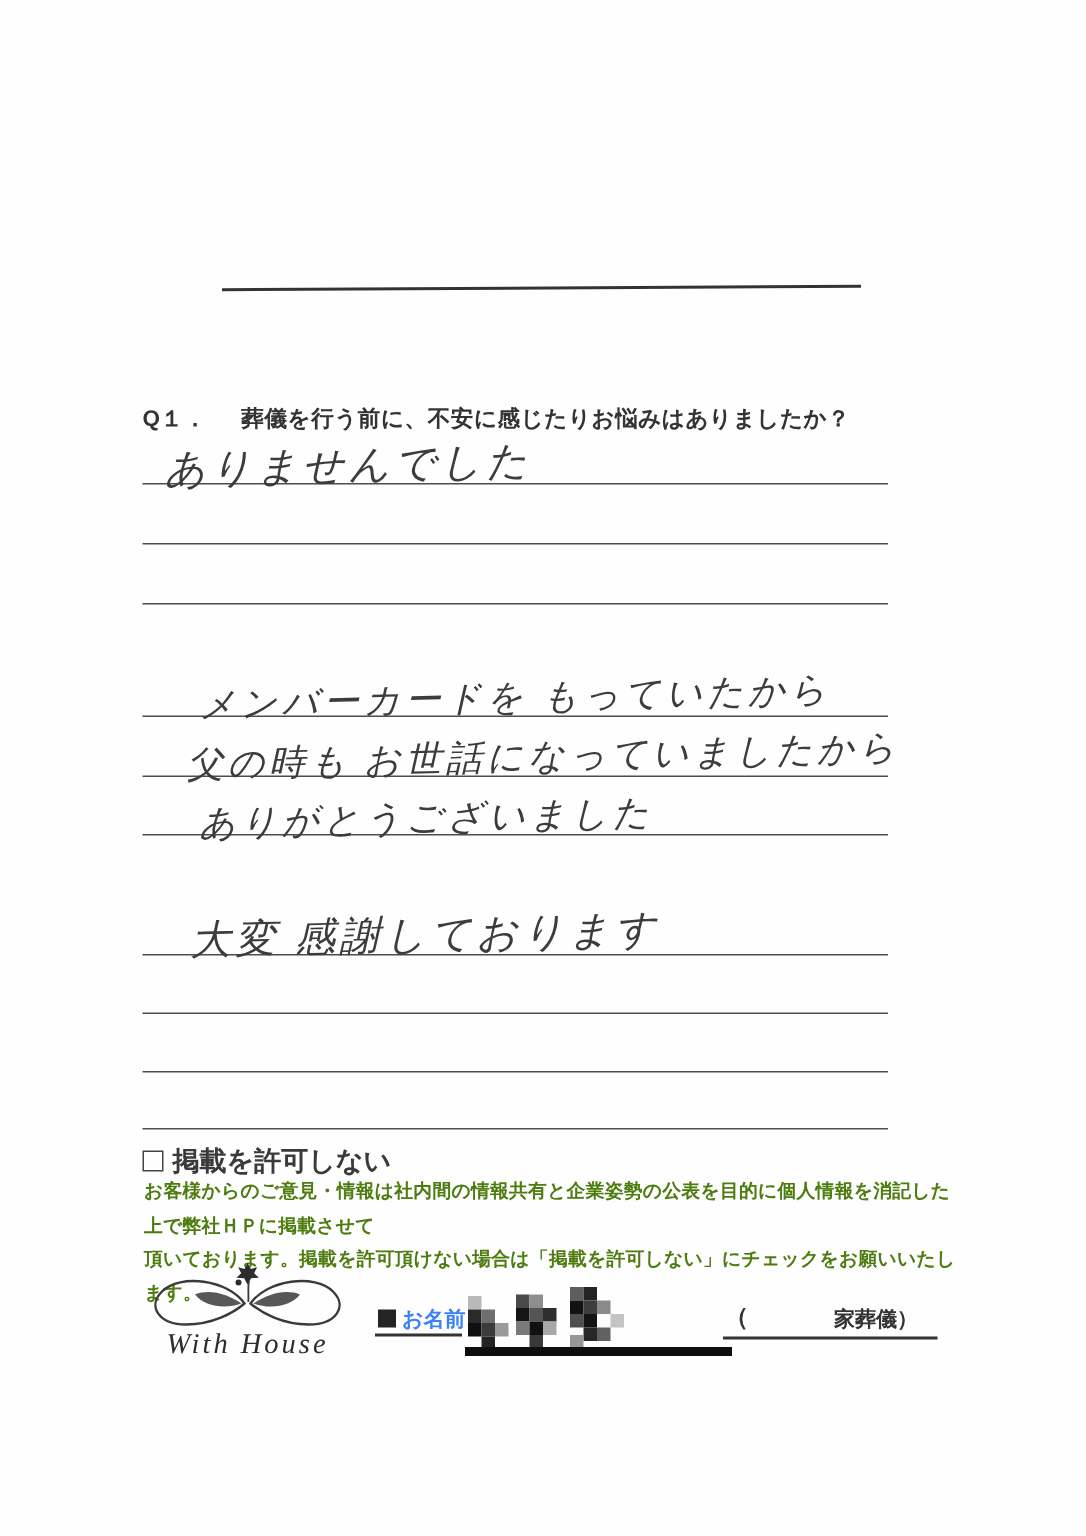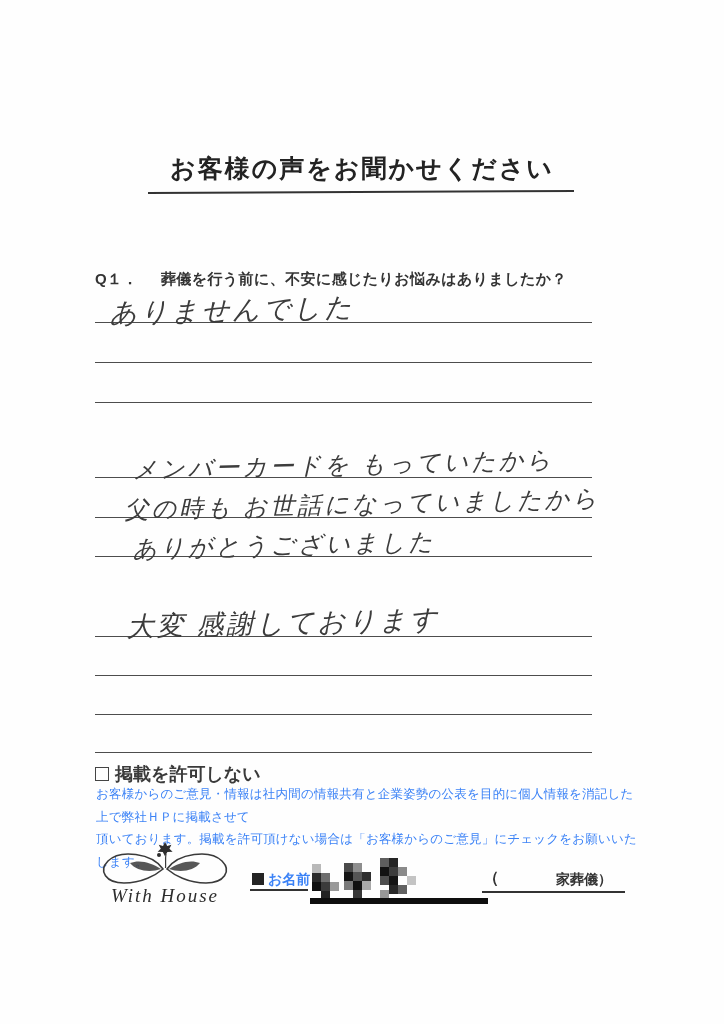--- a/index.html
+++ b/index.html
@@ -37,39 +37,38 @@
   .hand-lg{font-size:27px;}
   .hand-md{font-size:24px;}
   
   .consent{position:absolute;top:762px;left:95px;font-size:18px;font-weight:bold;color:#3a3a3a;}
   .checkbox{
     display:inline-block;width:12px;height:12px;border:1.6px solid #444;
     margin-right:6px;vertical-align:-1px;background:#fefefe;
   }
   .disclaimer{
     position:absolute;top:783px;left:96px;width:545px;
-    font-size:12.5px;font-weight:normal;line-height:22.5px;letter-spacing:.2px;color:#3b82f6;
+    font-size:12.5px;font-weight:bold;line-height:22.5px;letter-spacing:.2px;color:#4d7c0f;
   }
   
   .logo{position:absolute;left:90px;top:838px;}
   .name-label{position:absolute;left:252px;top:871px;font-size:14px;font-weight:bold;color:#3b82f6;}
   .black-square{display:inline-block;width:12px;height:12px;background:#242424;margin-right:4px;vertical-align:-1px;}
   .name-label-underline{position:absolute;left:250px;top:889px;width:58px;height:1.6px;background:#333;}
   .redacted{position:absolute;left:310px;top:857px;}
   .redaction-bar{position:absolute;left:310px;top:898px;width:178px;height:6px;background:#0e0e0e;}
   .paren-open{position:absolute;left:483px;top:868px;font-size:16px;font-weight:bold;color:#333;}
   .paren-close{position:absolute;left:556px;top:871px;font-size:14px;font-weight:bold;color:#333;}
   .paren-underline{position:absolute;left:482px;top:891px;width:143px;height:1.6px;background:#333;}
 </style>
 </head>
 <body>
 
 <div class="page">
 
-  <h1 class="title">お客様の声をお聞かせください</h1>
   <div class="title-underline"></div>
 
   <div class="intro">
   </div>
 
   <div class="question" style="top:270px">
     <span class="q-label">Q１．</span><span>葬儀を行う前に、不安に感じたりお悩みはありましたか？</span>
   </div>
   <div class="answer-line" style="left:95px;top:288px;width:497px;height:34px">
     <span class="hand hand-lg" style="left:15px">ありませんでした</span>
@@ -102,21 +101,21 @@
   </div>
   <div class="answer-line" style="left:95px;top:718px;width:497px;height:34px">
     <span class="hand hand-lg" style="left:32px"></span>
   </div>
 
   <div class="consent">
     <span class="checkbox"></span><span>掲載を許可しない</span>
   </div>
   <div class="disclaimer">
     <div>お客様からのご意見・情報は社内間の情報共有と企業姿勢の公表を目的に個人情報を消記した上で弊社ＨＰに掲載させて</div>
-    <div>頂いております。掲載を許可頂けない場合は「お客様からのご意見」にチェックをお願いいたします。</div>
+    <div>頂いております。掲載を許可頂けない場合は「掲載を許可しない」にチェックをお願いいたします。</div>
   </div>
 
   <svg class="logo" width="150" height="70" viewBox="0 0 150 70">
     <path d="M73,31 C62,15 30,11 18,23 C8,33 16,45 34,45 C52,45 66,37 73,31 Z" fill="none" stroke="#3a3a3a" stroke-width="1.6"></path>
     <path d="M77,31 C88,15 120,11 132,23 C142,33 134,45 116,45 C98,45 84,37 77,31 Z" fill="none" stroke="#3a3a3a" stroke-width="1.6"></path>
     <path d="M40,25 C50,21 62,25 71,31 C60,35 46,33 40,25 Z" fill="#3a3a3a" opacity="0.85"></path>
     <path d="M110,25 C100,21 88,25 79,31 C90,35 104,33 110,25 Z" fill="#3a3a3a" opacity="0.85"></path>
     <path d="M75,4 l2.2,4 4.2,-1.2 -2,4 3.2,3 -5.2,0.3 -2.4,4.2 -2.2,-4.2 -5.2,-0.3 3.2,-3 -2,-4 4.2,1.2 Z" fill="#2d2d2d"></path>
     <circle cx="69" cy="17" r="2" fill="#2d2d2d"></circle>
     <path d="M76,16 C75,21 76,26 75.5,30" fill="none" stroke="#3a3a3a" stroke-width="1.2"></path>

